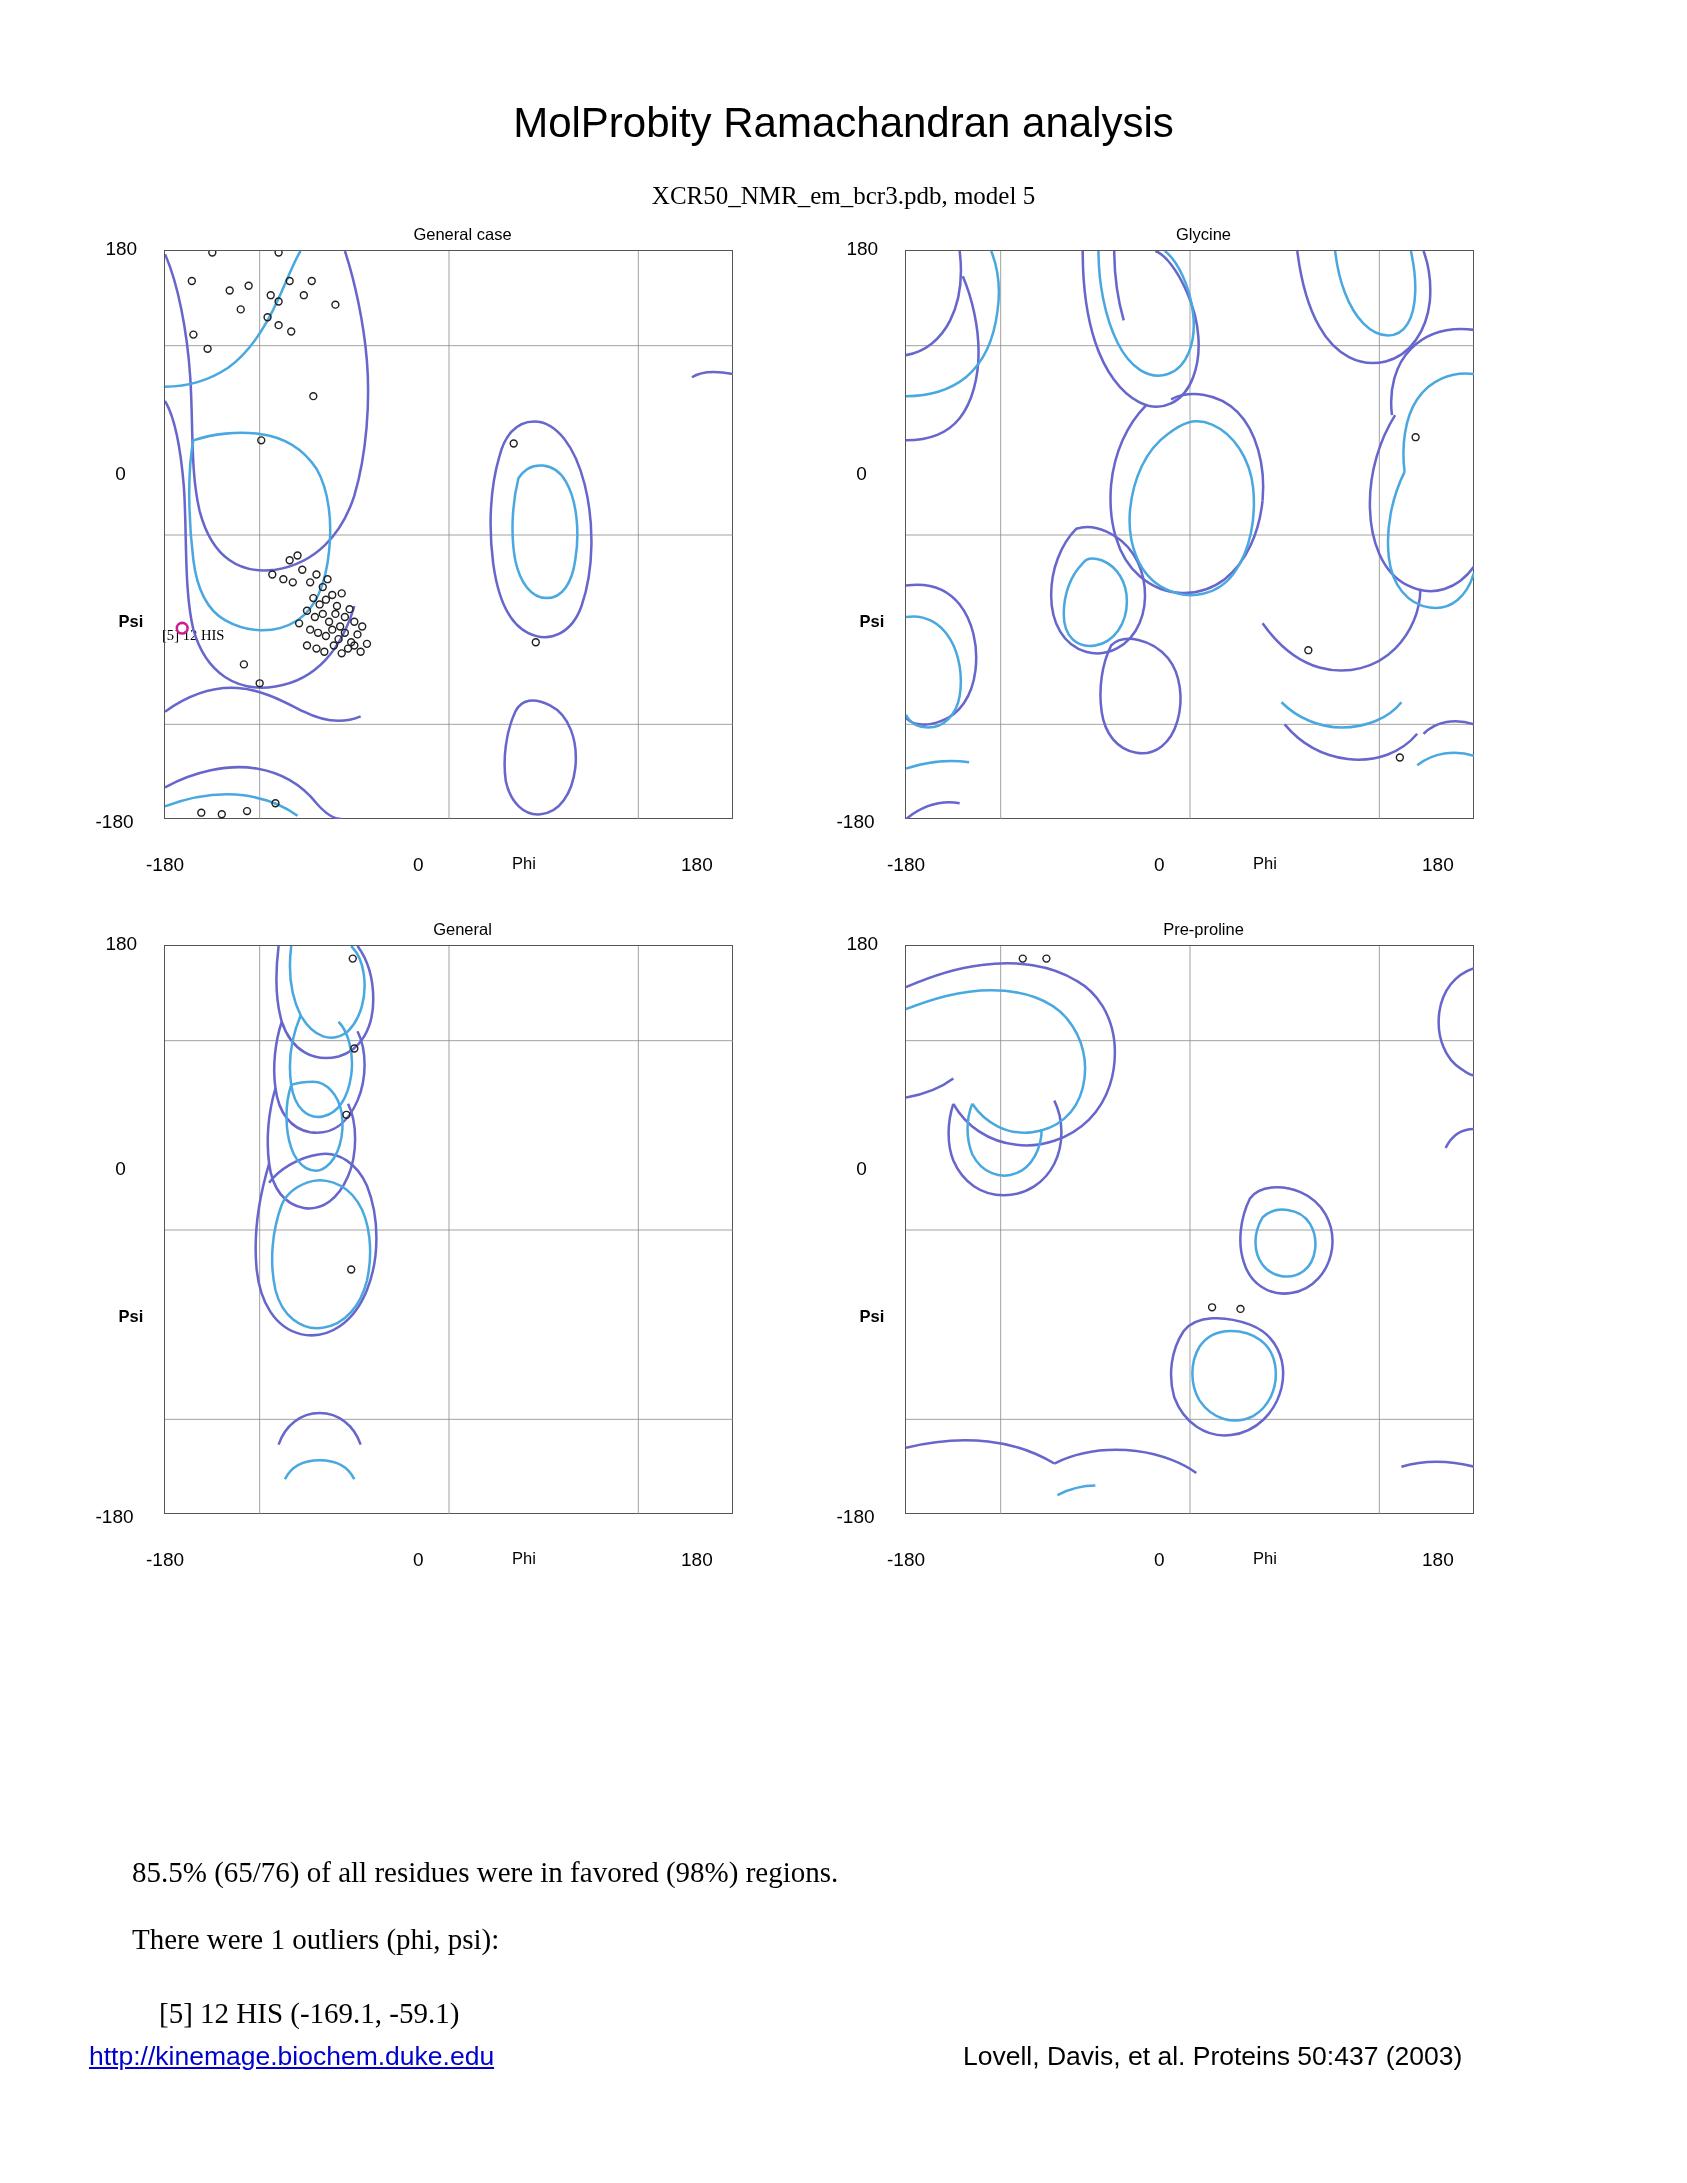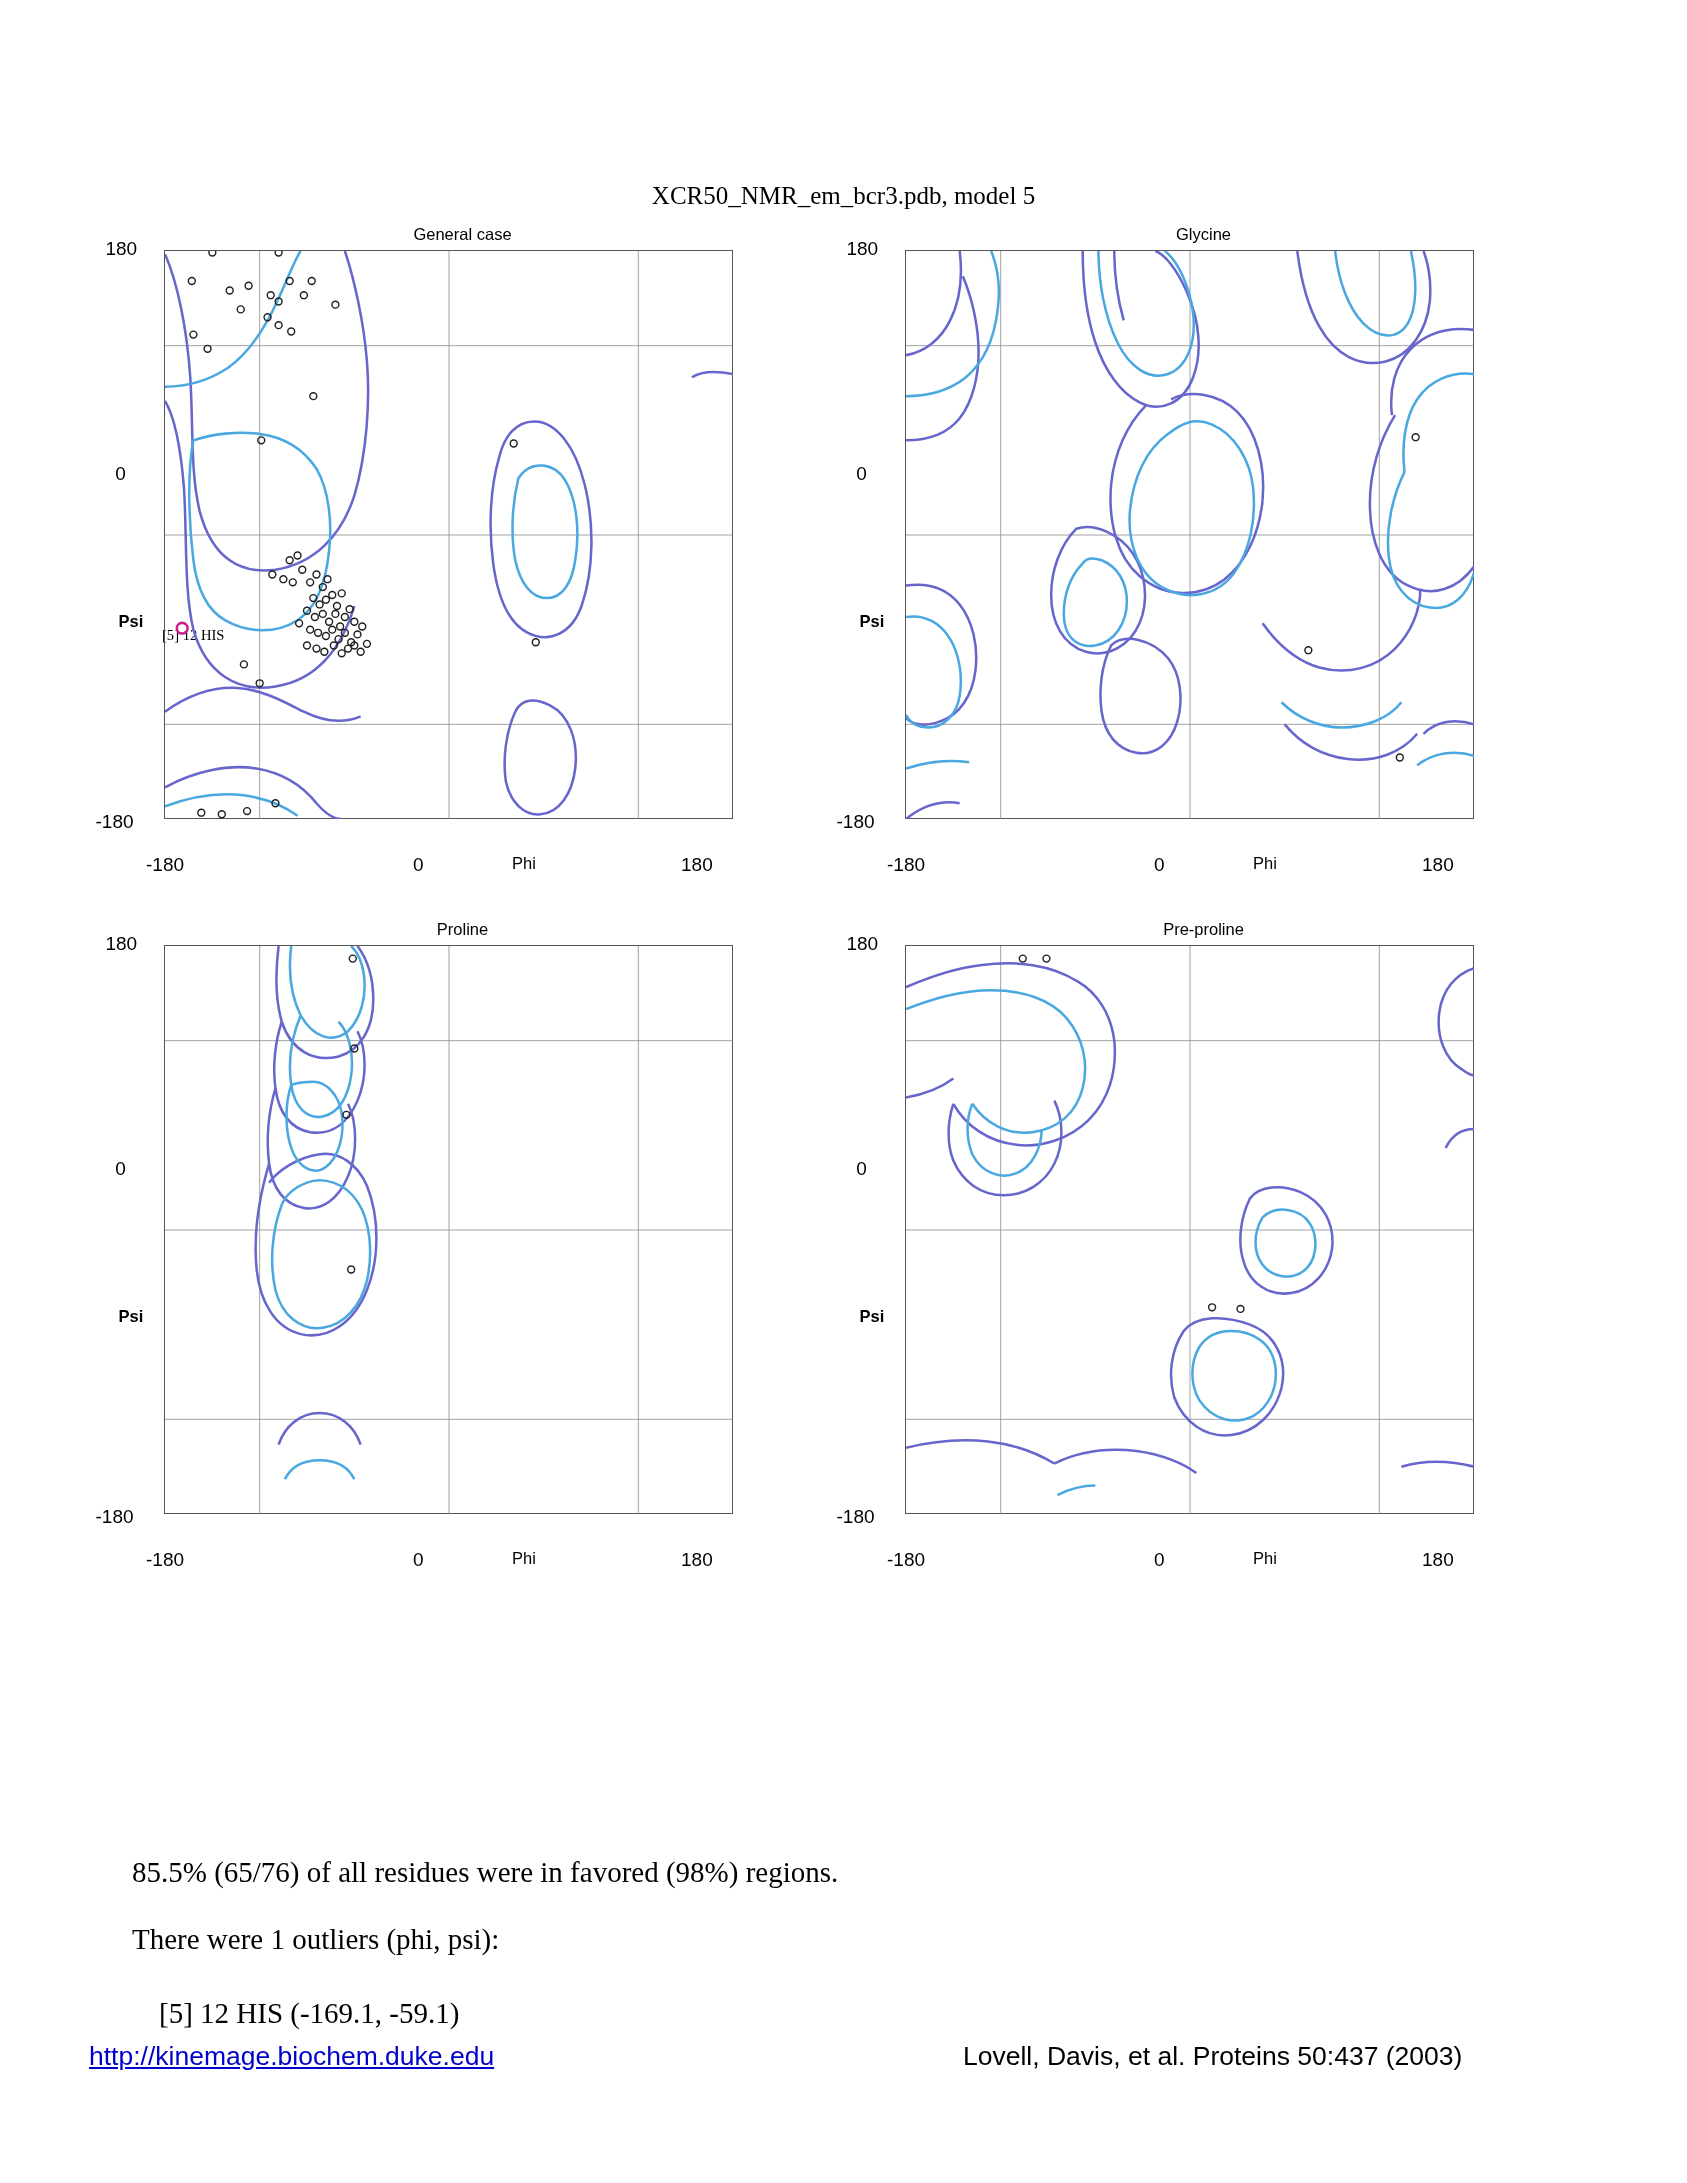--- a/index.html
+++ b/index.html
@@ -97,20 +97,21 @@
     font-size: 14.6px;
     white-space: nowrap;
   }
   svg { display: block; }
 </style>
 </head>
 <body>
 
 <div class="page">
 
+  <div class="main-title">MolProbity Ramachandran analysis</div>
   <div class="subtitle">XCR50_NMR_em_bcr3.pdb, model 5</div>
 
   <div class="panel" style="left:112px; top:225px; width:701px; height:668px;">
     <div class="panel-title">General case</div>
     <div class="axis-label-psi" style="left:6.6px; top:387px;">Psi</div>
     <div class="tick-text" style="left:3.3px; top:238px;">0</div>
     <div class="tick-text" style="left:-6.6px; top:13.2px;">180</div>
     <div class="tick-text" style="left:-16.5px; top:586px;">-180</div>
     <div class="tick-text" style="left:34px; top:629px;">-180</div>
     <div class="tick-text" style="left:301px; top:629px;">0</div>
@@ -286,21 +287,21 @@
         <g fill="none" stroke="#202020" stroke-width="0.9">
           <circle cx="323" cy="118" r="2.2"></circle>
           <circle cx="255" cy="253" r="2.2"></circle>
           <circle cx="313" cy="321" r="2.2"></circle>
         </g>
       </svg>
     </div>
   </div>
 
   <div class="panel" style="left:112px; top:920px; width:701px; height:668px;">
-    <div class="panel-title">Proline</div>
+    <div class="panel-title">General</div>
     <div class="axis-label-psi" style="left:6.6px; top:387px;">Psi</div>
     <div class="tick-text" style="left:3.3px; top:238px;">0</div>
     <div class="tick-text" style="left:-6.6px; top:13.2px;">180</div>
     <div class="tick-text" style="left:-16.5px; top:586px;">-180</div>
     <div class="tick-text" style="left:34px; top:629px;">-180</div>
     <div class="tick-text" style="left:301px; top:629px;">0</div>
     <div class="tick-text" style="left:569px; top:629px;">180</div>
     <div class="axis-label-phi" style="left:400px; top:629px;">Phi</div>
 
     <div class="plotbox" style="left:52px; top:25px; width:569px; height:569px;">

